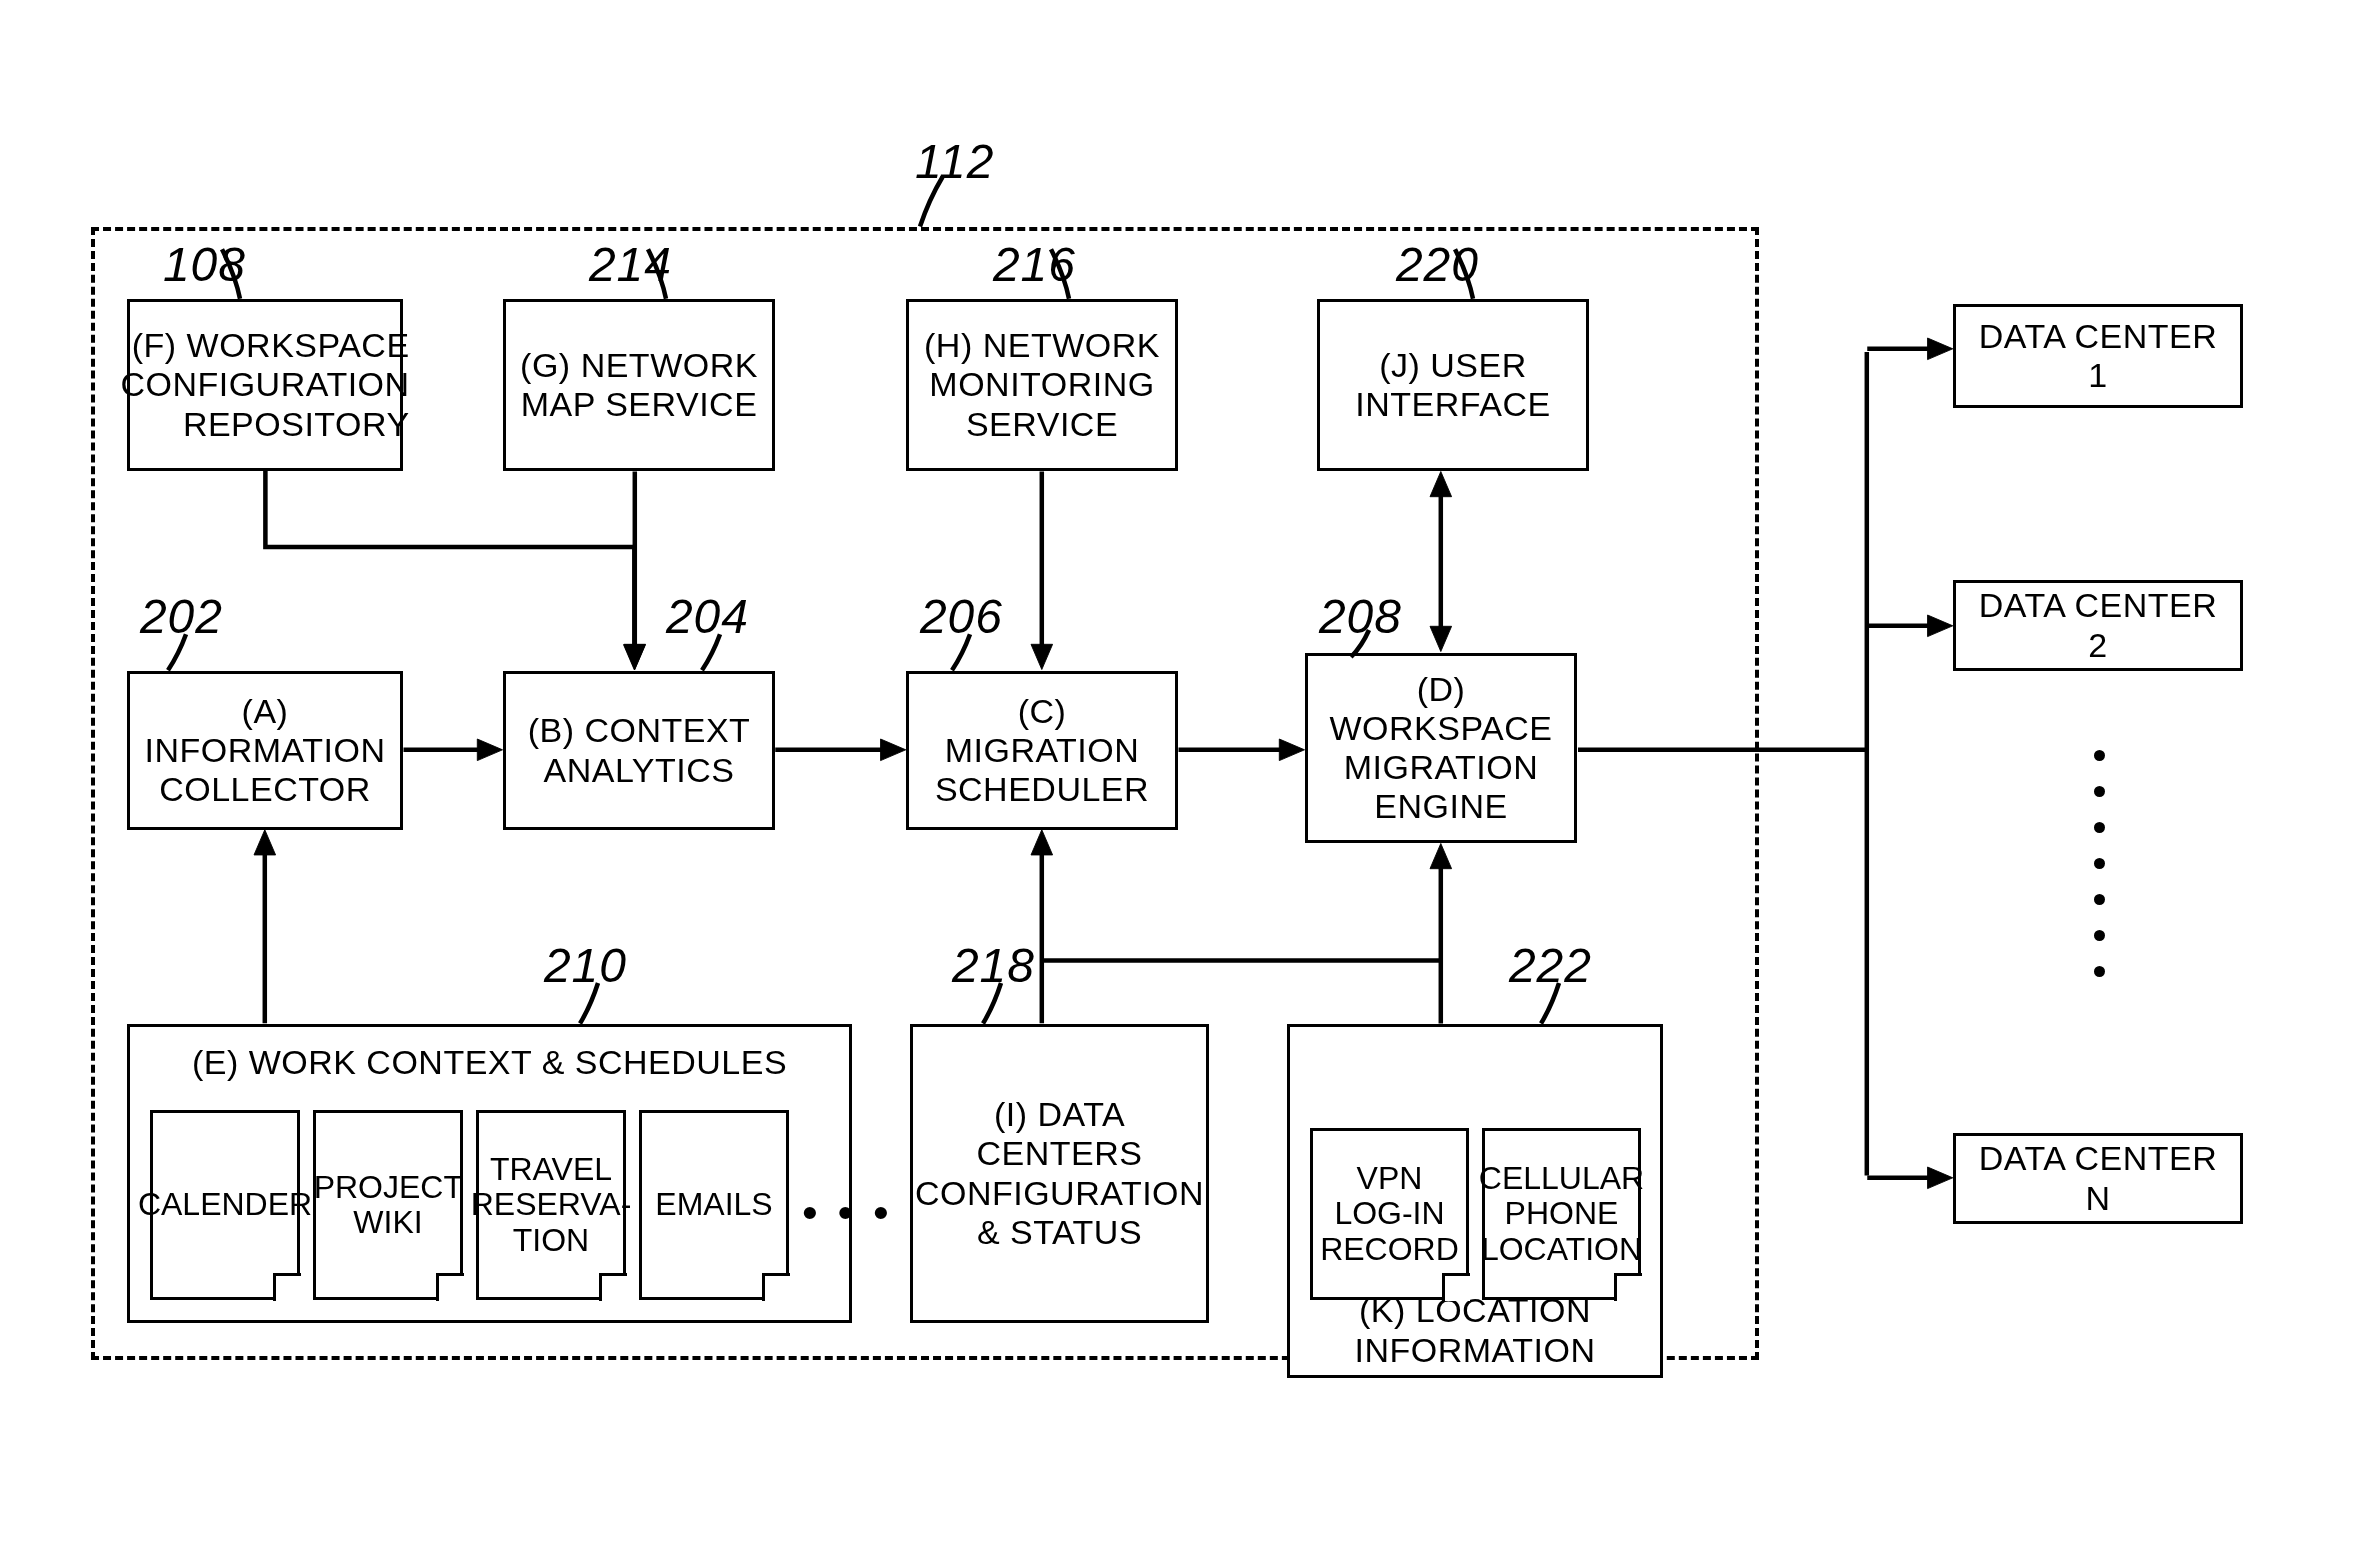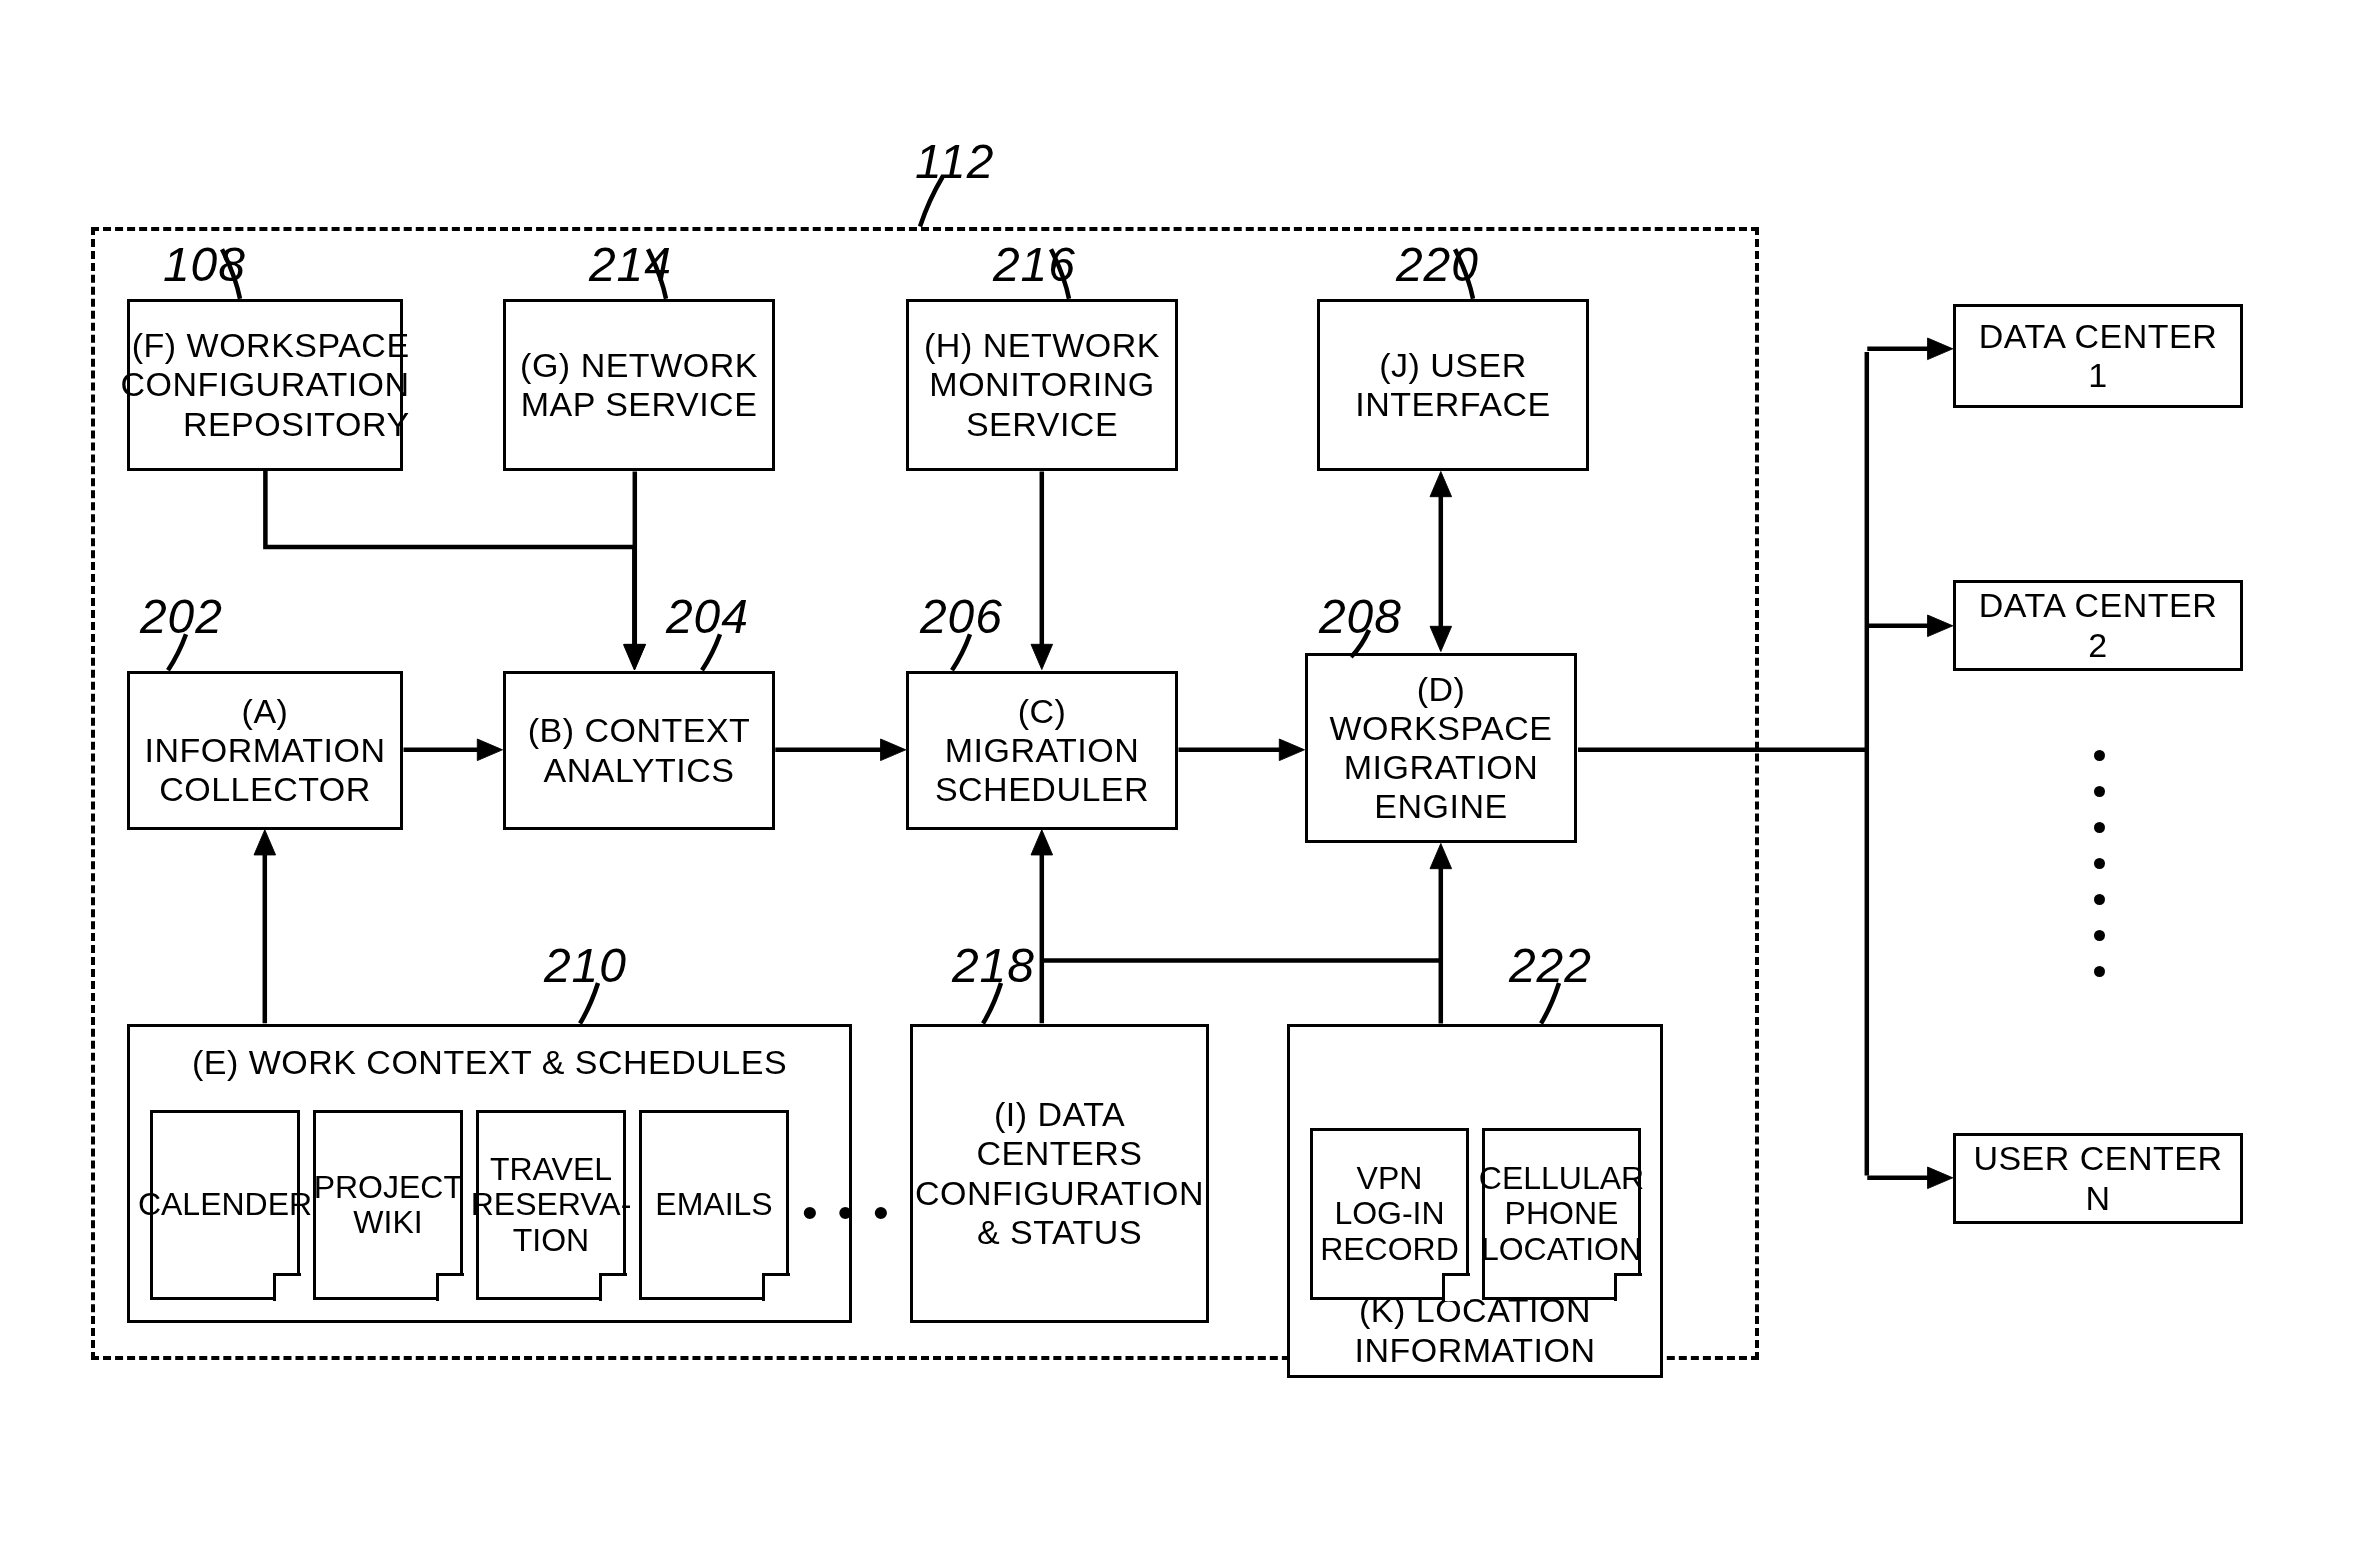--- a/index.html
+++ b/index.html
@@ -181,21 +181,21 @@
     <span>CELLULAR PHONE LOCATION</span>
   </div>
 
   <div class="box" style="left:1953px; top:304px; width:290px; height:104px;">
     <span>DATA CENTER 1</span>
   </div>
   <div class="box" style="left:1953px; top:580px; width:290px; height:91px;">
     <span>DATA CENTER 2</span>
   </div>
   <div class="box" style="left:1953px; top:1133px; width:290px; height:91px;">
-    <span>USER CENTER N</span>
+    <span>DATA CENTER N</span>
   </div>
   <div class="vdots" style="left:2094px; top:725px;">
     <div></div>
       <div></div>
       <div></div>
       <div></div>
       <div></div>
       <div></div>
       <div></div>
   </div>

